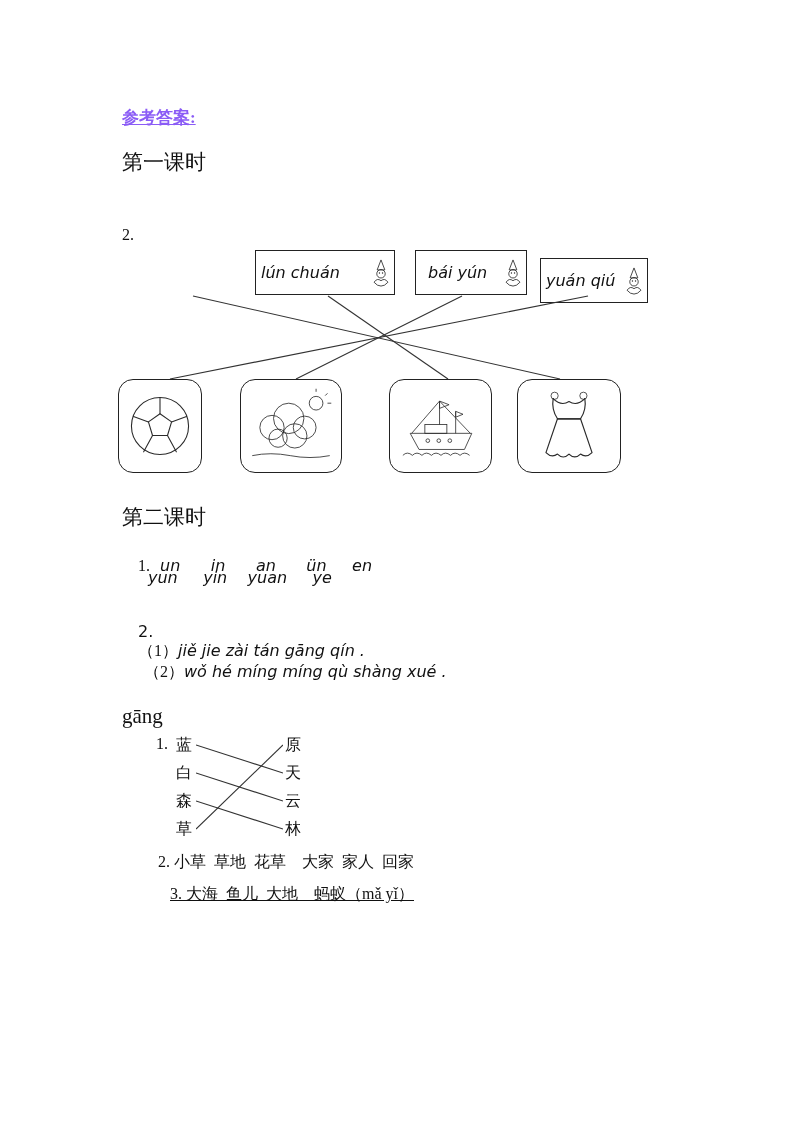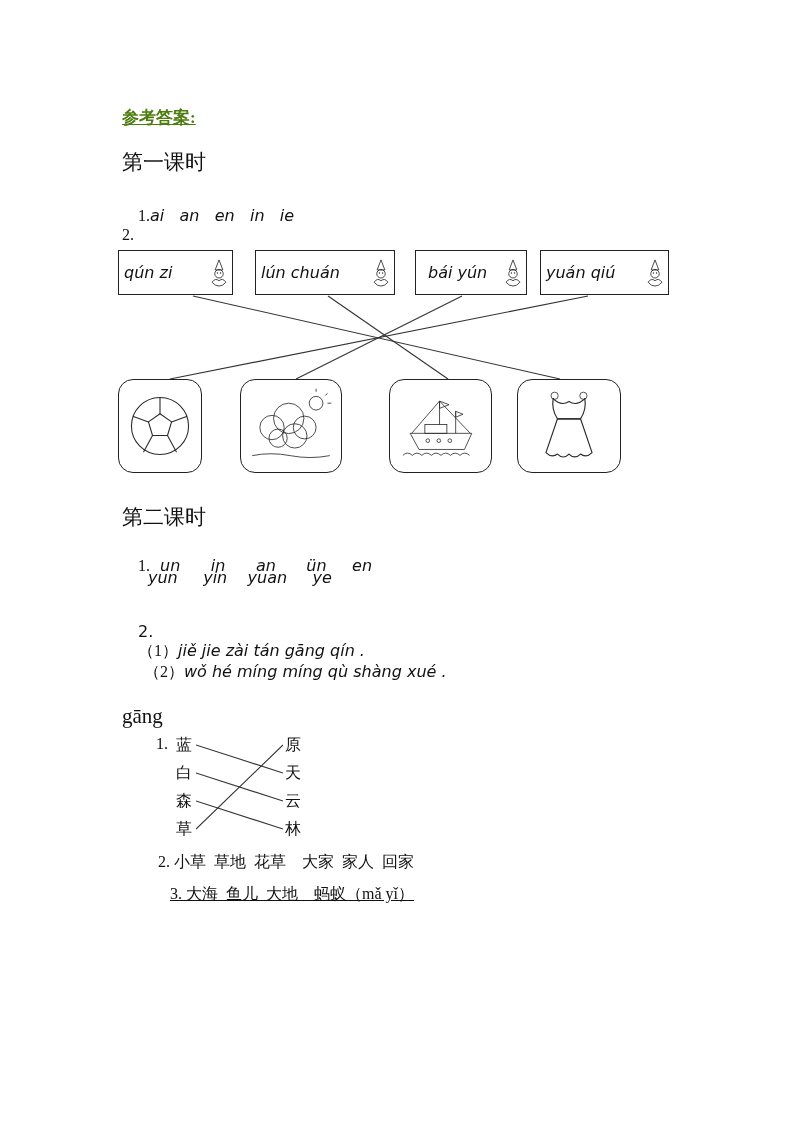--- a/index.html
+++ b/index.html
@@ -10,21 +10,21 @@
     font-family:"Liberation Serif", serif;
     color:#1a1a1a;
     overflow:hidden;
   }
   .abs { position:absolute; white-space:pre-wrap; }
   .cn  { font-family:"Liberation Serif", serif; font-size:16px; color:#111; }
   .heading { font-family:"Liberation Serif", serif; font-size:21px; color:#111; }
   .doc-title {
     font-family:"Liberation Serif", serif;
     font-size:17px; font-weight:bold;
-    color:#4d7c0f; text-decoration:underline;
+    color:#8b5cf6; text-decoration:underline;
   }
   .pinyin {
     font-family:"DejaVu Sans", sans-serif;
     font-style:italic; font-size:16px; color:#111;
   }
   .num { font-family:"Liberation Serif", serif; font-style:normal; font-size:16px; color:#111; }
   .word-box {
     position:absolute; height:45px; box-sizing:border-box;
     border:1.3px solid #222; background:#fff;
     display:flex; align-items:center; justify-content:space-between;
@@ -43,66 +43,51 @@
 </style>
 </head>
 <body>
 
 <div class="page">
 
   <div class="abs doc-title" style="left:122px; top:106px;">参考答案:</div>
 
   <div class="abs heading" style="left:122px; top:148px;">第一课时</div>
 
-  <div class="abs" style="left:122px; top:188px;">
-    <span class="num">1.</span><span class="pinyin">ai   an   en   in   ie</span>
-  </div>
 
   <div class="abs num" style="left:122px; top:226px;">2.</div>
 
-  <div class="word-box" style="left:118px; top:250px; width:115px;">
-    <span class="pinyin word-label">qún zi</span>
+
+  <div class="word-box" style="left:255px; top:250px; width:140px;">
+    <span class="pinyin word-label">lún chuán</span>
     <span>
       <svg width="20" height="32" viewBox="0 0 26 38">
         <path class="thin" d="M13 2 L8 15 L18 15 Z"></path>
         <circle class="thin" cx="13" cy="20" r="5.5"></circle>
         <circle cx="11" cy="19" r="0.9" fill="#2a2a2a"></circle>
         <circle cx="15" cy="19" r="0.9" fill="#2a2a2a"></circle>
         <path class="thin" d="M4 31 q4 -6 9 -2 q5 -4 9 2 q-4 5 -9 5 q-5 0 -9 -5 Z"></path>
       </svg>
     </span>
   </div>
 
-  <div class="word-box" style="left:255px; top:250px; width:140px;">
-    <span class="pinyin word-label">lún chuán</span>
+  <div class="word-box" style="left:415px; top:250px; width:112px;padding-left:12px;">
+    <span class="pinyin word-label">bái yún</span>
     <span>
       <svg width="20" height="32" viewBox="0 0 26 38">
         <path class="thin" d="M13 2 L8 15 L18 15 Z"></path>
         <circle class="thin" cx="13" cy="20" r="5.5"></circle>
         <circle cx="11" cy="19" r="0.9" fill="#2a2a2a"></circle>
         <circle cx="15" cy="19" r="0.9" fill="#2a2a2a"></circle>
         <path class="thin" d="M4 31 q4 -6 9 -2 q5 -4 9 2 q-4 5 -9 5 q-5 0 -9 -5 Z"></path>
       </svg>
     </span>
   </div>
 
-  <div class="word-box" style="left:415px; top:250px; width:112px;padding-left:12px;">
-    <span class="pinyin word-label">bái yún</span>
-    <span>
-      <svg width="20" height="32" viewBox="0 0 26 38">
-        <path class="thin" d="M13 2 L8 15 L18 15 Z"></path>
-        <circle class="thin" cx="13" cy="20" r="5.5"></circle>
-        <circle cx="11" cy="19" r="0.9" fill="#2a2a2a"></circle>
-        <circle cx="15" cy="19" r="0.9" fill="#2a2a2a"></circle>
-        <path class="thin" d="M4 31 q4 -6 9 -2 q5 -4 9 2 q-4 5 -9 5 q-5 0 -9 -5 Z"></path>
-      </svg>
-    </span>
-  </div>
-
-  <div class="word-box" style="left:540px; top:250px; width:129px;">
+  <div class="word-box" style="left:540px; top:258px; width:108px;">
     <span class="pinyin word-label">yuán qiú</span>
     <span>
       <svg width="20" height="32" viewBox="0 0 26 38">
         <path class="thin" d="M13 2 L8 15 L18 15 Z"></path>
         <circle class="thin" cx="13" cy="20" r="5.5"></circle>
         <circle cx="11" cy="19" r="0.9" fill="#2a2a2a"></circle>
         <circle cx="15" cy="19" r="0.9" fill="#2a2a2a"></circle>
         <path class="thin" d="M4 31 q4 -6 9 -2 q5 -4 9 2 q-4 5 -9 5 q-5 0 -9 -5 Z"></path>
       </svg>
     </span>

